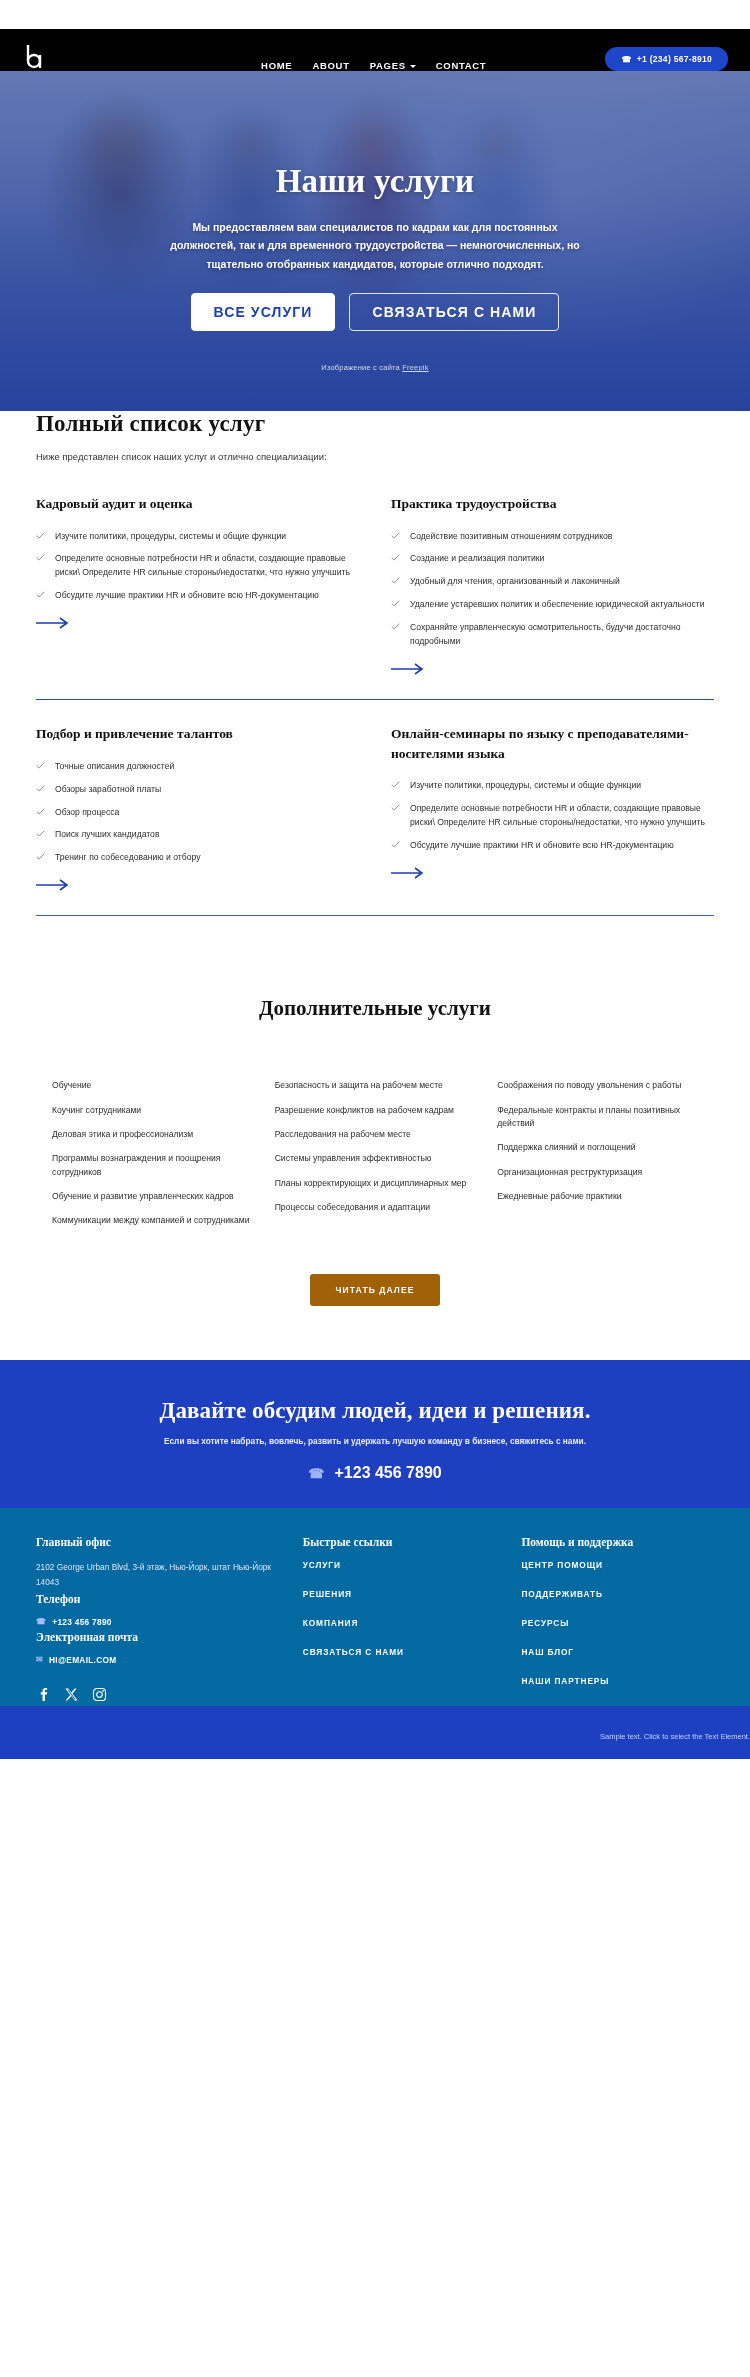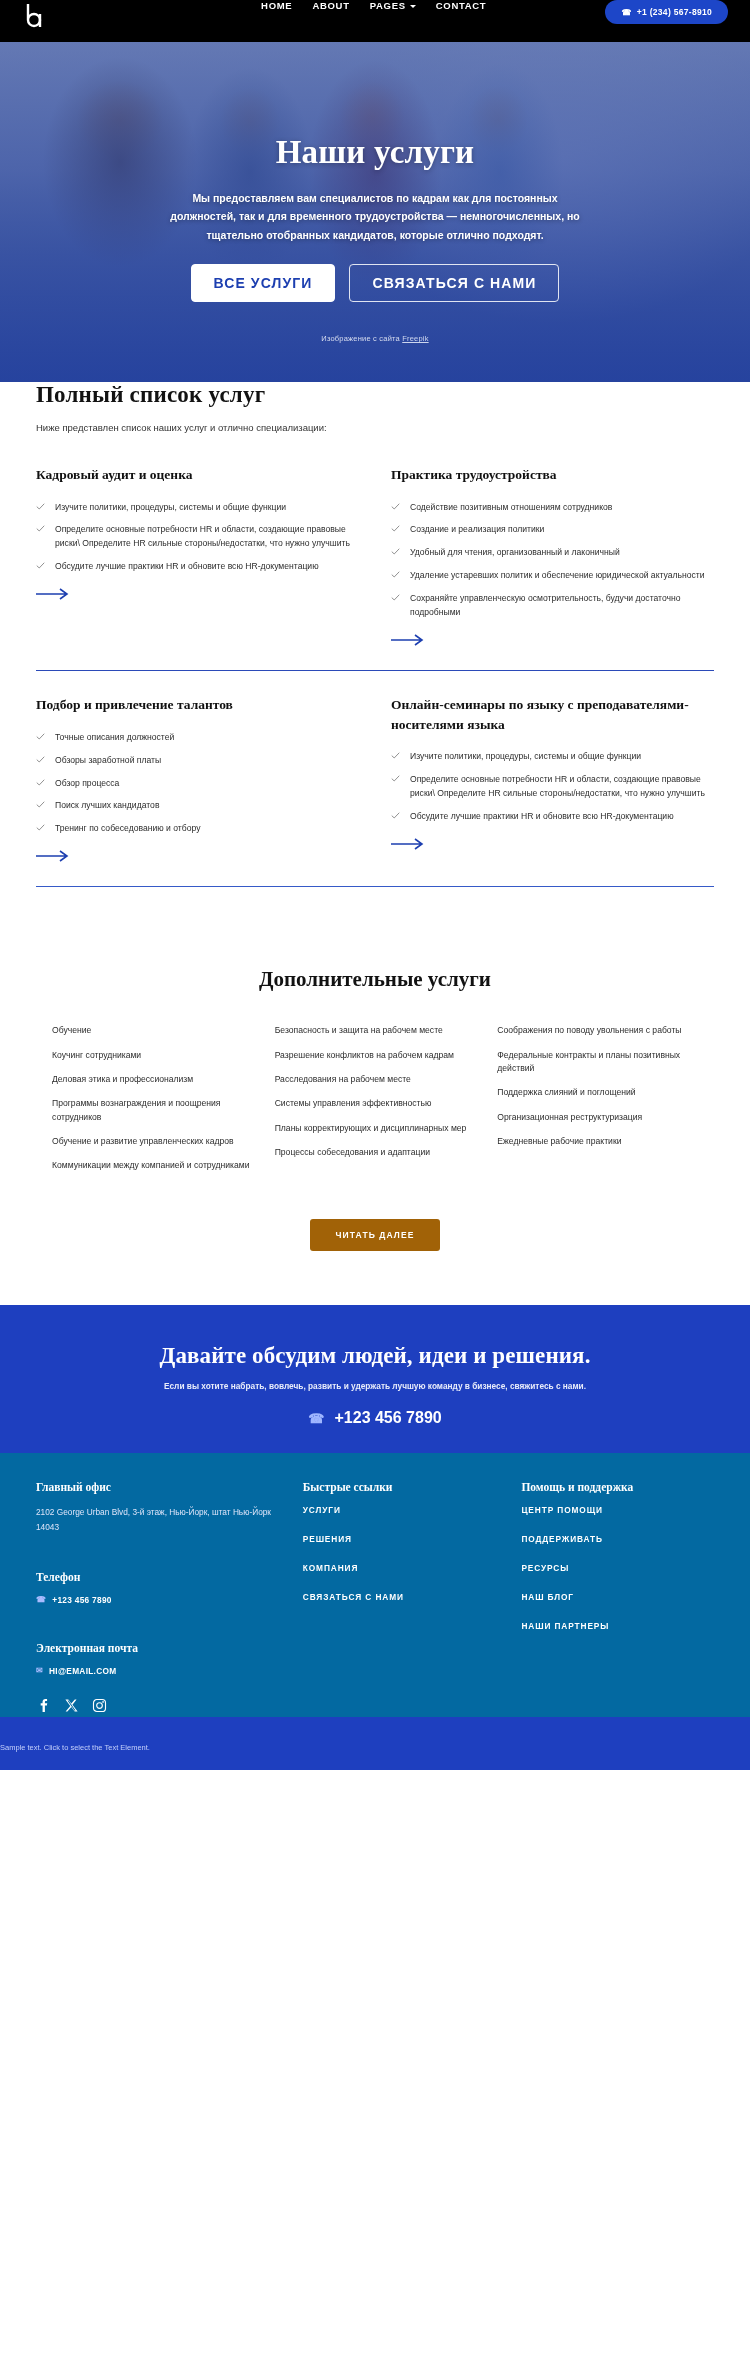--- a/index.html
+++ b/index.html
@@ -9,23 +9,24 @@
     background: #ffffff;
     color: #1a1a1a;
   }
   body { width: 750px; overflow-x: hidden; }
 
   
   .site-header {
     height: 42px;
     background: #000000;
     display: flex;
-    align-items: flex-start;
+    align-items: flex-end;
     padding: 0 22px;
     position: relative;
+    margin-top: 29px;
   }
   .logo-wrap { width: 120px; display: flex; align-items: center; }
   .logo-mark {
     width: 30px; height: 30px;
     position: relative;
   }
   .logo-mark svg { display: block; }
   .main-nav {
     flex: 1;
     display: flex;
@@ -203,21 +204,21 @@
 
   
   .additional { padding-top: 56px; padding-bottom: 10px; text-align: center; }
   .add-title {
     font-family: "Liberation Serif", serif;
     font-weight: 700;
     font-size: 21px;
     color: #121212;
   }
   .add-cols {
-    margin-top: 32px;
+    margin-top: 58px;
     display: grid;
     grid-template-columns: repeat(3, 1fr);
     column-gap: 22px;
     text-align: left;
     padding: 0 16px;
   }
   .add-cols ul { list-style: none; }
   .add-cols li {
     font-size: 8.6px;
     line-height: 1.55;
@@ -278,21 +279,21 @@
     grid-template-columns: 1.25fr 1fr 1fr;
     column-gap: 26px;
   }
   .f-h {
     font-family: "Liberation Serif", serif;
     font-weight: 700;
     font-size: 11.5px;
     color: #ffffff;
     margin-bottom: 12px;
   }
-  .f-h.mt { margin-top: 37px; }
+  .f-h.mt { margin-top: 4px; }
   .f-text { font-size: 8.3px; line-height: 1.72; color: #dfe5fa; }
   .f-inline {
     font-size: 8.3px;
     font-weight: 700;
     color: #ffffff;
     display: flex;
     align-items: center;
     gap: 6px;
     letter-spacing: 0.3px;
     cursor: pointer;
@@ -311,21 +312,21 @@
   .soc {
     width: 15px; height: 15px;
     color: #ffffff;
     cursor: pointer;
   }
   .soc svg { display: block; }
   .footer-note {
     background: #1e3fbf;
     color: #c3cffb;
     font-size: 7.5px;
-    text-align: left;
+    text-align: right;
     padding: 26px 0 18px;
   }
 </style>
 </head>
 <body>
 
 <header class="site-header">
   <div class="logo-wrap">
     <span class="logo-mark">
       <svg width="30" height="30" viewBox="0 0 30 30" aria-hidden="true">

